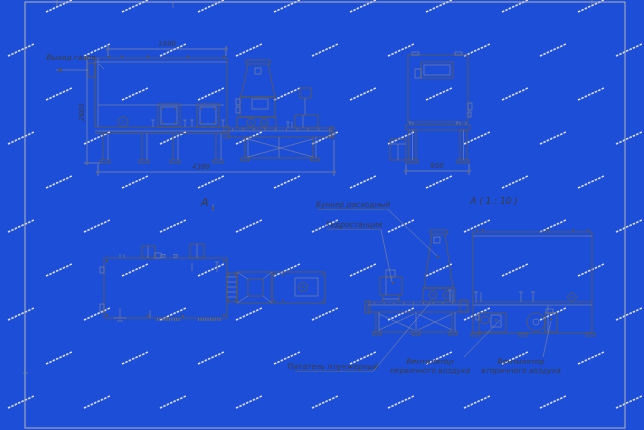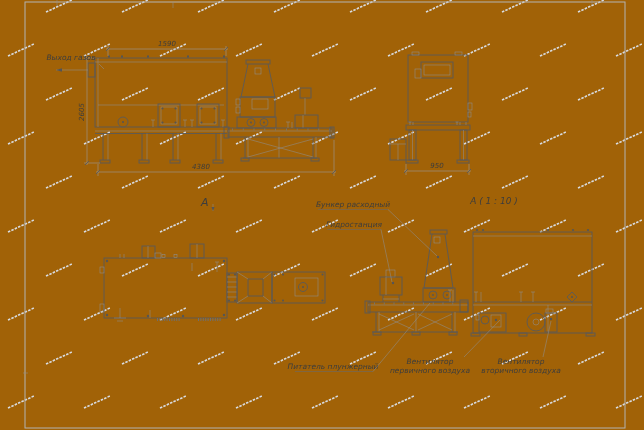--- a/index.html
+++ b/index.html
@@ -1,16 +1,16 @@
 <!DOCTYPE html>
 <html><head>
 <meta charset="utf-8">
 <style>
   html,body{margin:0;padding:0;background:#ffffff;}
-  .page{position:relative;width:644px;height:430px;background:#a16207;overflow:hidden;
+  .page{position:relative;width:644px;height:430px;background:#1d4ed8;overflow:hidden;
         font-family:"DejaVu Sans",sans-serif;}
   svg{position:absolute;left:0;top:0;}
   text{fill:#3d3d3d;font-style:italic;font-family:"DejaVu Sans",sans-serif;}
   .lbl{font-size:7.5px;}
   .dim{font-size:7px;}
   .viewttl{font-size:9px;}
   .sectA{font-size:11px;}
   .ln{stroke:#5a5a5a;stroke-width:0.9;fill:none;}
   .tn{stroke:#8f8f8f;stroke-width:0.55;fill:none;}
   .dm{stroke:#9a9a9a;stroke-width:0.6;fill:none;}

